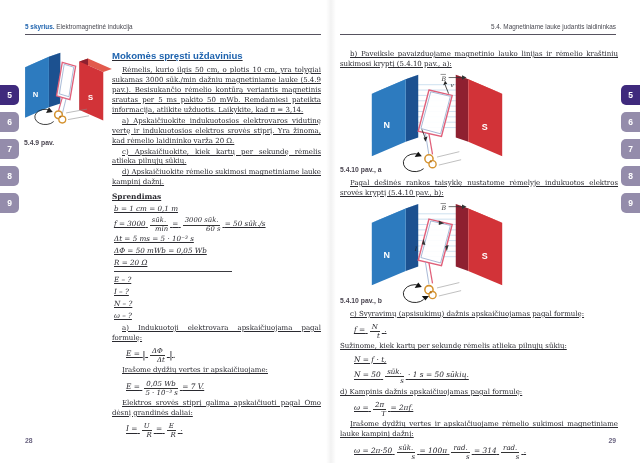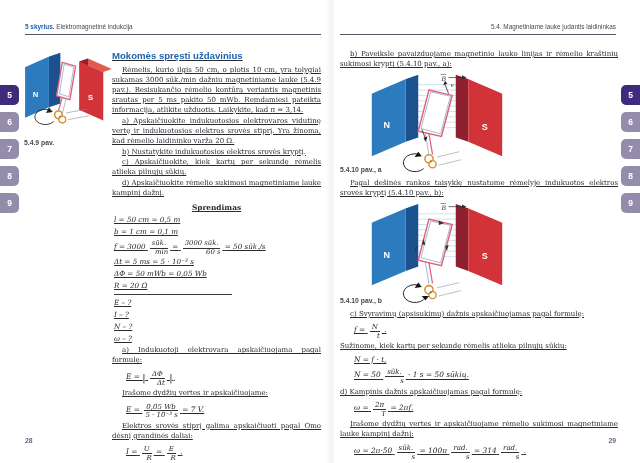--- a/index.html
+++ b/index.html
@@ -24,21 +24,21 @@
   .tabs-right .tab{border-radius:5px 0 0 5px;}
   .tab.active{background:var(--tab-active);}
   
   .col{position:absolute;top:50px;text-decoration:underline;}
   .col-left{left:112px;width:209px;}
   .col-right{left:340px;width:278px;}
   .title{font-family:"Liberation Sans",sans-serif;font-weight:bold;color:var(--accent);
          font-size:9.6px;margin:0 0 5px 0;}
   .body{font-size:7px;line-height:1.42;text-align:justify;margin:0 0 1px 0;}
   .ind{text-indent:10px;}
-  .sol-head{text-align:center;font-weight:bold;font-size:7.4px;margin:4px 0 3px 0;}
+  .sol-head{font-weight:bold;font-size:7.4px;margin:4px 0 3px 0;}
   .given{margin:1px 0 2px 2px;}
   .fline{font-style:italic;font-size:7.2px;line-height:1.45;margin:1.5px 0;}
   .kf-divider{width:118px;border-top:1px solid #3a3a40;margin:3px 0;}
   .formula{font-style:italic;font-size:7.4px;margin:2.5px 0 3.5px 14px;color:#1e1e24;}
   .frac{display:inline-flex;flex-direction:column;align-items:flex-end;font-size:0.95em;
         line-height:1.12;vertical-align:middle;margin:0 2px;transform:translateY(1px);}
   .frac .num{border-bottom:0.8px solid #333;padding:0 2px;}
   .tallbar{font-size:1.35em;vertical-align:middle;font-style:normal;}
   
   .fig549{position:absolute;left:24px;top:50px;width:88px;margin:0;}
@@ -116,27 +116,25 @@
           <path d="M46,73 L68,69"></path>
       </g>
     </svg>
     <figcaption>5.4.9 pav.</figcaption>
   </figure>
 
   <div class="col col-left">
     <h1 class="title">Mokomės spręsti uždavinius</h1>
     <p class="body ind">Rėmelis, kurio ilgis 50 cm, o plotis 10 cm, yra tolygiai sukamas 3000 sūk./min dažniu magnetiniame lauke (5.4.9 pav.). Besisukančio rėmelio kontūrą veriantis magnetinis srautas per 5 ms pakito 50 mWb. Remdamiesi pateikta informacija, atlikite užduotis. Laikykite, kad π = 3,14.</p>
     <p class="body ind">a) Apskaičiuokite indukuotosios elektrovaros vidutinę vertę ir indukuotosios elektros srovės stiprį. Yra žinoma, kad rėmelio laidininko varža 20 Ω.</p>
-    <p class="body ind">b) Nustatykite indukuotosios elektros srovės kryptį.</p>
     <p class="body ind">c) Apskaičiuokite, kiek kartų per sekundę rėmelis atlieka pilnųjų sūkių.</p>
     <p class="body ind">d) Apskaičiuokite rėmelio sukimosi magnetiniame lauke kampinį dažnį.</p>
     <div class="sol-head">Sprendimas</div>
 
     <div class="given">
-      <div class="fline">l = 50 cm = 0,5 m</div>
       <div class="fline">b = 1 cm = 0,1 m</div>
       <div class="fline">
         <span>f = 3000</span>
         <span class="frac">
             <span class="num">sūk.</span>
             <span class="den">min</span>
           </span>
         <span>=</span>
         <span class="frac">
             <span class="num">3000 sūk.</span>

